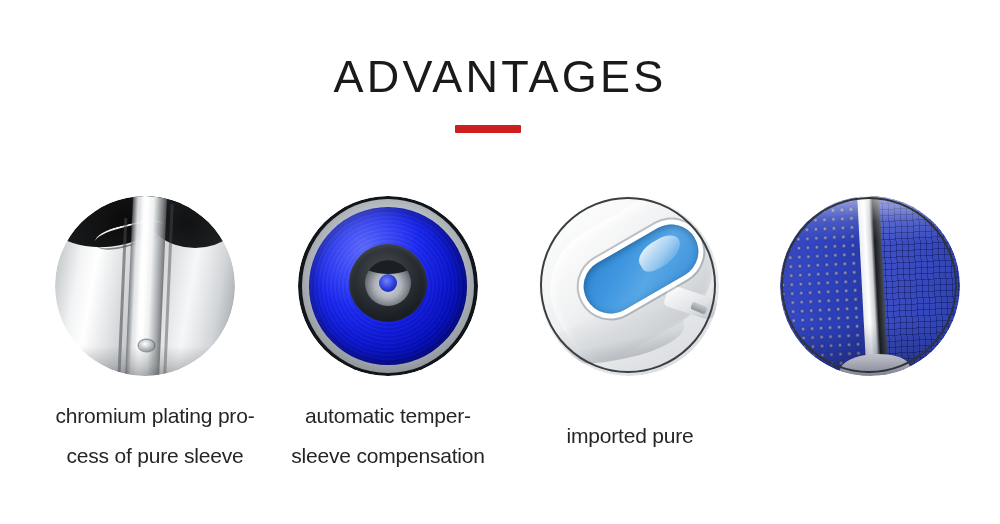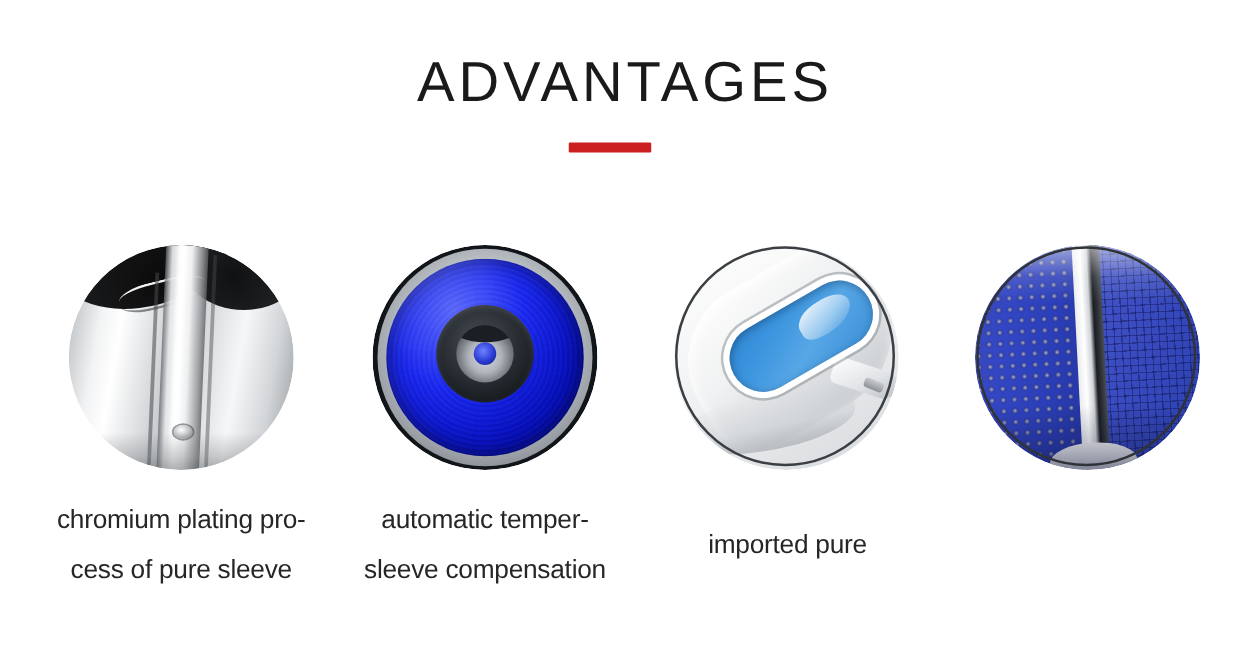--- a/index.html
+++ b/index.html
@@ -13,21 +13,21 @@
     position: relative;
     overflow: hidden;
     font-family: "Liberation Sans", sans-serif;
     -webkit-font-smoothing: antialiased;
   }
 
   
   .header {
     position: absolute;
     left: 0;
-    top: 0;
+    top: 11px;
     width: 1000px;
     height: 140px;
   }
   .page-title {
     position: absolute;
     left: 0;
     top: 42px;
     width: 1000px;
     text-align: center;
     font-size: 45px;
@@ -444,21 +444,21 @@
     position: absolute;
     top: 0;
     text-align: center;
     color: #262626;
     font-size: 21px;
     line-height: 40px;
     font-weight: 400;
     letter-spacing: -0.2px;
     white-space: nowrap;
   }
-  .cap-1 { left: 10px;  width: 270px; }
+  .cap-1 { left: 20px;  width: 270px; }
   .cap-2 { left: 268px; width: 240px; }
   .cap-3 { left: 515px; width: 230px; padding-top: 20px; }
   .cap-4 { left: 738px; width: 258px; padding-top: 20px; }
   .caption .line { display: block; }
 </style>
 </head>
 <body>
 
 <div class="header">
   <div class="page-title">ADVANTAGES</div>

